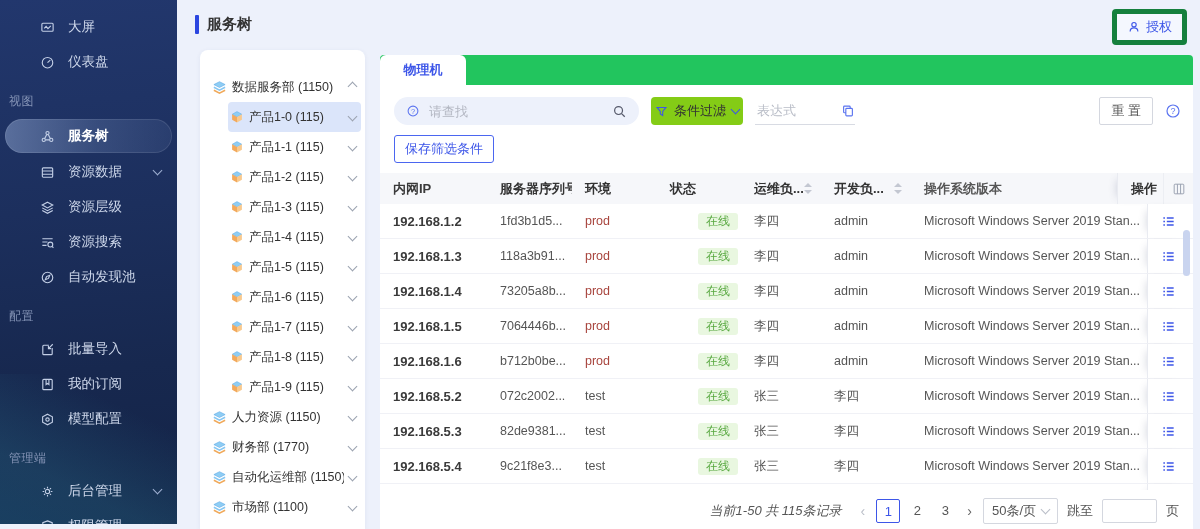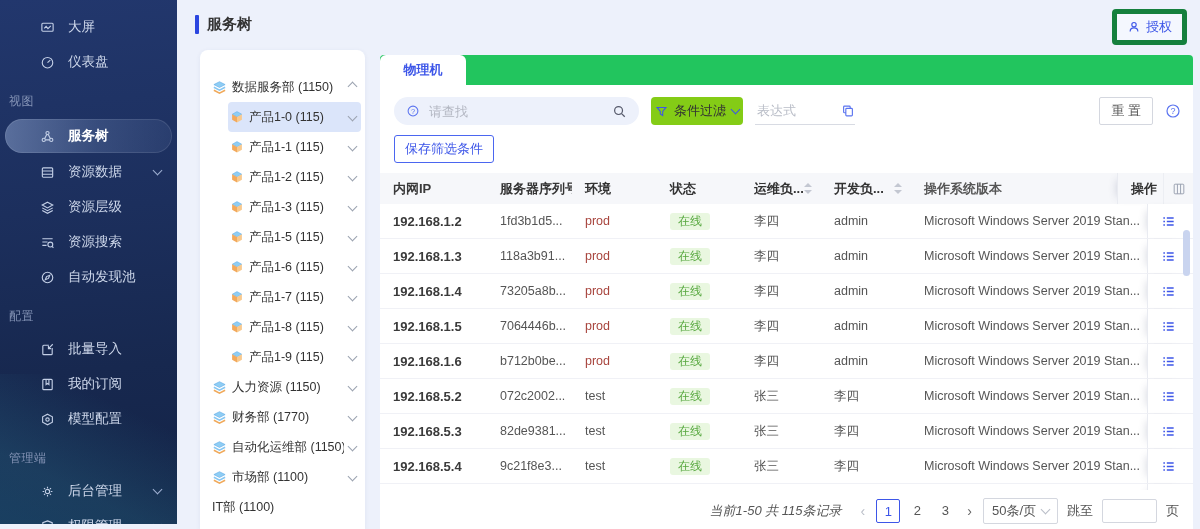--- a/index.html
+++ b/index.html
@@ -129,21 +129,21 @@
   .colsetc{width:30px;}
   .thead .actionsc,.trow .actionsc{
     border-left:1px solid #e9ebf1;box-shadow:-7px 0 8px -7px rgba(60,70,110,0.22);
   }
   .thead .actionsc{background:#f6f7fa;}
   .trow .actionsc{background:#fff;}
   .thead .colsetc{border-left:1px solid #eceef3;background:#f6f7fa;display:flex;align-items:center;justify-content:center;padding-left:0;}
   .env-prod{color:#a8453e;}
   .env-test{color:#555;}
   .badge{
-    background:#e9f7e0;color:#57a83f;font-size:12px;padding:2.5px 8px;border-radius:3px;line-height:1;
+    background:#e9f7e0;color:#57a83f;font-size:12px;padding:2.5px 8px;border-radius:3px;line-height:1;margin-left:28px;
   }
   .sort{display:inline-flex;flex-direction:column;gap:2.5px;margin-left:auto;margin-right:9px;}
   .sort .t-up{width:0;height:0;border-left:4px solid transparent;border-right:4px solid transparent;border-bottom:4.5px solid #c3c7d1;}
   .sort .t-dn{width:0;height:0;border-left:4px solid transparent;border-right:4px solid transparent;border-top:4.5px solid #c3c7d1;}
   .action-ico{display:flex;align-items:center;cursor:pointer;}
   
   .hscroll-track{position:absolute;left:0;top:431px;height:7px;width:calc(100% - 80px);background:#f2f4f9;border-radius:4px;}
   .hscroll-thumb{position:absolute;left:0;top:431px;height:7px;width:557px;background:#b3bfee;border-radius:4px;cursor:pointer;}
   .vscroll-thumb{position:absolute;right:3px;top:145px;width:7px;height:46px;background:#c9d4ef;border-radius:4px;cursor:pointer;}
   
@@ -418,20 +418,32 @@
             <svg width="14" height="14" viewBox="0 0 16 16">
               <path d="M8 1.8 L13.6 4.9 L8 8 L2.4 4.9 Z" fill="#8ecdf4" stroke="#55a6e6" stroke-width="0.5"></path>
               <path d="M2.4 4.9 V11 L8 14.2 V8 Z" fill="#f2a95c"></path>
               <path d="M13.6 4.9 V11 L8 14.2 V8 Z" fill="#f8c98e"></path>
             </svg>
           </span>
           <span class="tn-label">产品1-3 (115)</span>
           <span class="chev tree-chev down"></span>
         </div>
 
+        <div class="tree-node product">
+
+          <span class="tn-icon">
+            <svg width="14" height="14" viewBox="0 0 16 16">
+              <path d="M8 1.8 L13.6 4.9 L8 8 L2.4 4.9 Z" fill="#8ecdf4" stroke="#55a6e6" stroke-width="0.5"></path>
+              <path d="M2.4 4.9 V11 L8 14.2 V8 Z" fill="#f2a95c"></path>
+              <path d="M13.6 4.9 V11 L8 14.2 V8 Z" fill="#f8c98e"></path>
+            </svg>
+          </span>
+          <span class="tn-label">产品1-4 (115)</span>
+          <span class="chev tree-chev down"></span>
+        </div>
 
         <div class="tree-node product">
 
           <span class="tn-icon">
             <svg width="14" height="14" viewBox="0 0 16 16">
               <path d="M8 1.8 L13.6 4.9 L8 8 L2.4 4.9 Z" fill="#8ecdf4" stroke="#55a6e6" stroke-width="0.5"></path>
               <path d="M2.4 4.9 V11 L8 14.2 V8 Z" fill="#f2a95c"></path>
               <path d="M13.6 4.9 V11 L8 14.2 V8 Z" fill="#f8c98e"></path>
             </svg>
           </span>

